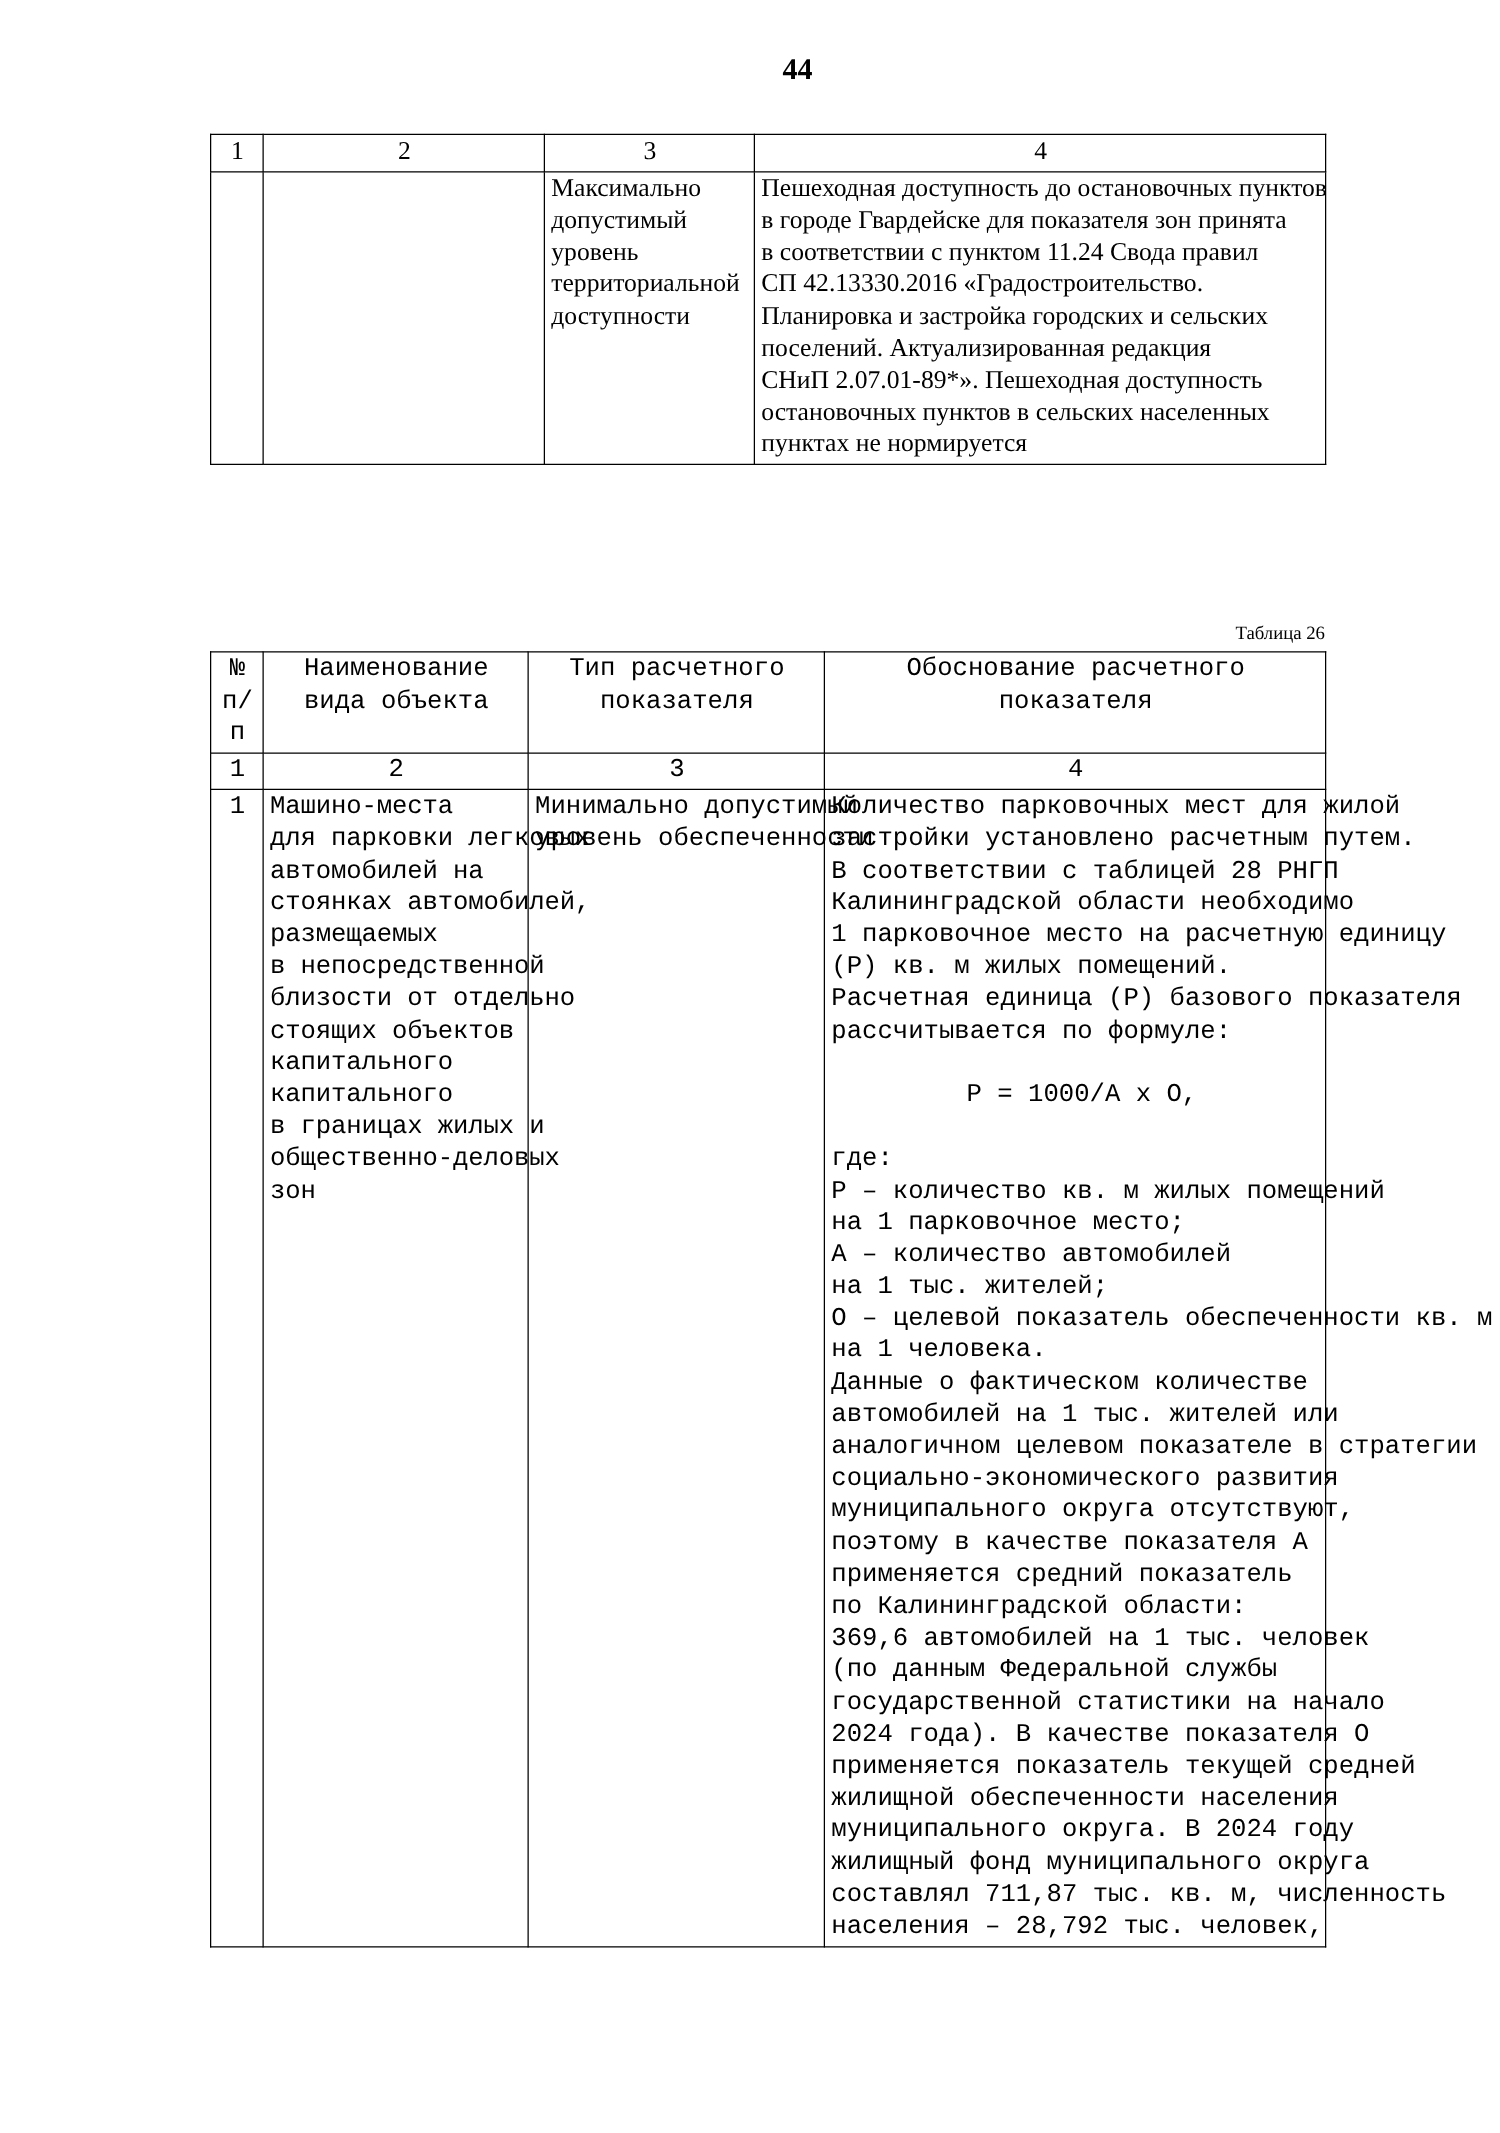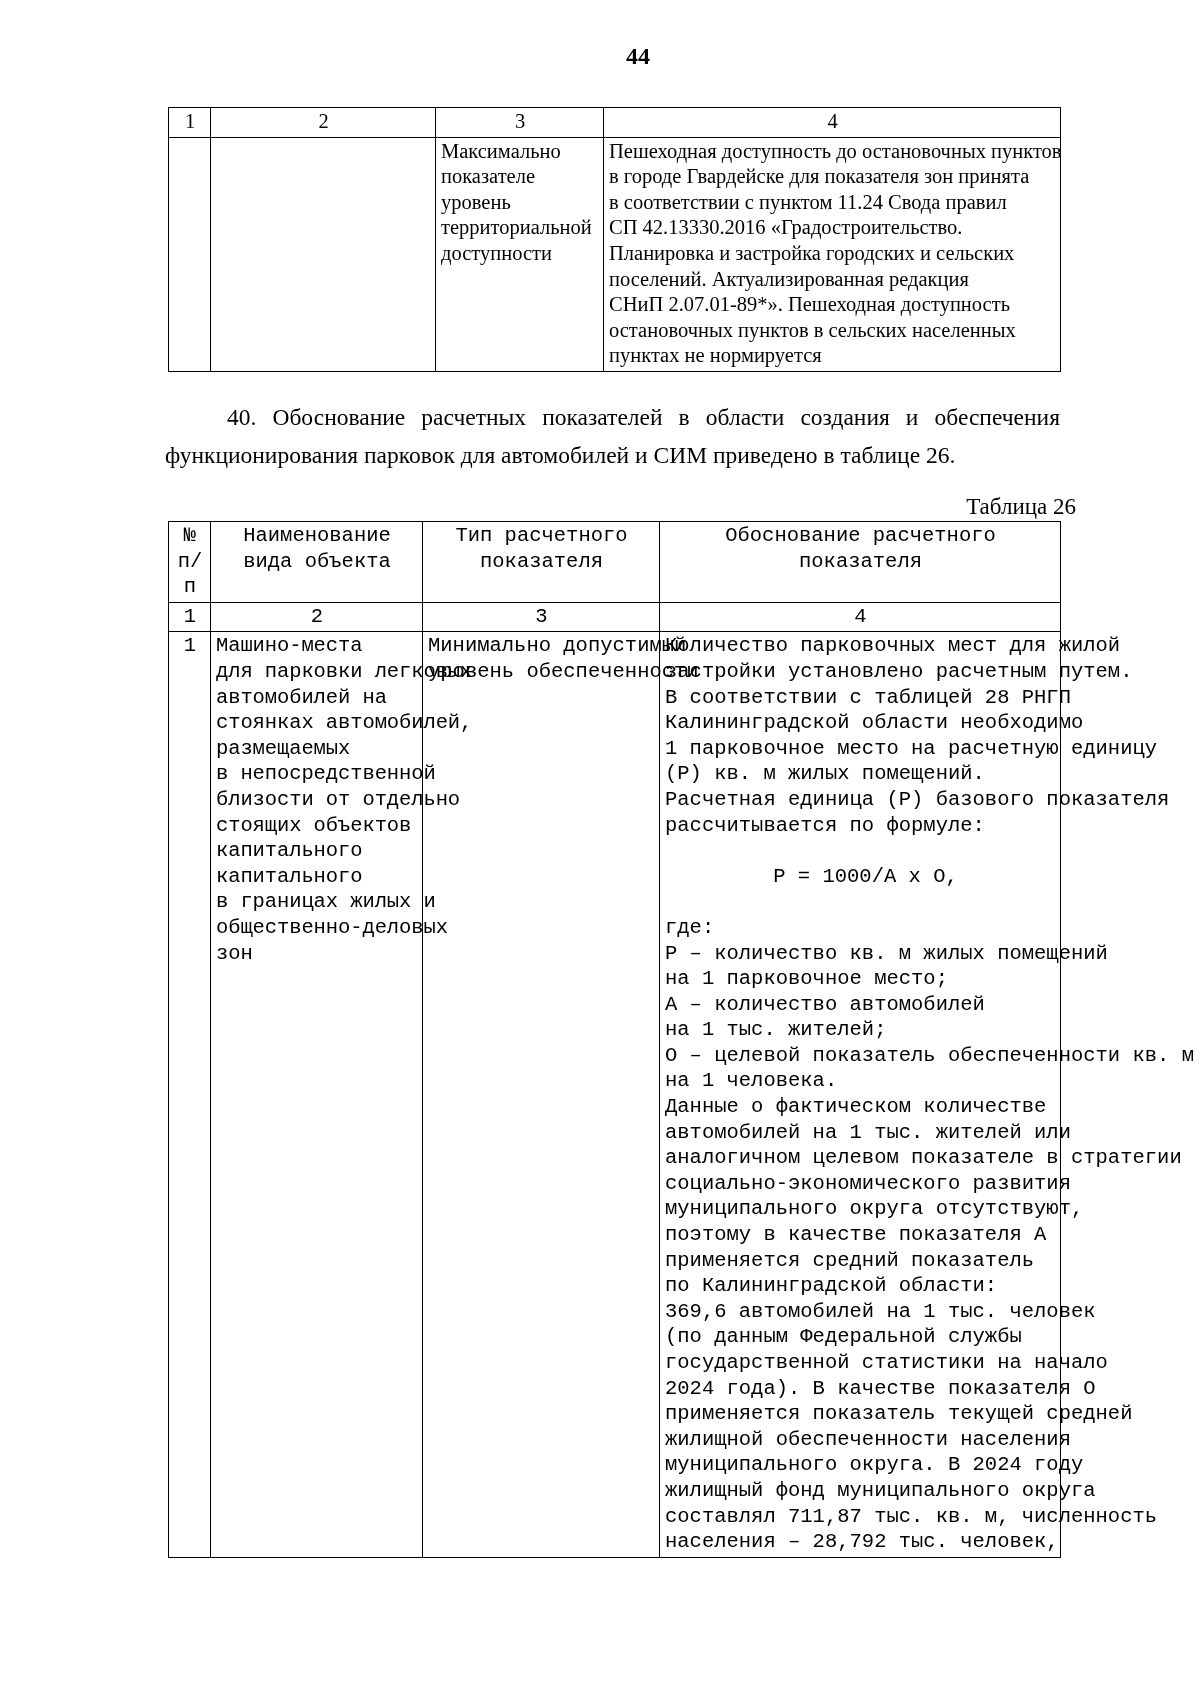--- a/index.html
+++ b/index.html
@@ -82,25 +82,25 @@
     width: 895px;
     font-size: 23.5px;
     line-height: 38px;
     text-align: justify;
     text-indent: 62px;
   }
 
   
   #table-caption {
     position: absolute;
-    left: 16px;
+    left: 0;
     top: 492px;
     width: 1060px;
     text-align: right;
-    font-size: 23px;
+    font-size: 15px;
     line-height: 30px;
   }
 
   
   #table26-wrap {
     position: absolute;
     left: 168px;
     top: 521px;
     width: 892px;
     font-family: Liberation Mono, monospace;
@@ -145,21 +145,21 @@
           <td class="numrow">2</td>
           <td class="numrow">3</td>
           <td class="numrow">4</td>
         </tr>
         <tr>
           <td class="cont-body-cell"></td>
           <td class="cont-body-cell"></td>
           <td class="cont-body-cell">
             <span class="cell-lines">
                 <span class="ln">Максимально</span>
-                <span class="ln">показателе</span>
+                <span class="ln">допустимый</span>
                 <span class="ln">уровень</span>
                 <span class="ln">территориальной</span>
                 <span class="ln">доступности</span>
               </span>
           </td>
           <td class="cont-body-cell">
             <span class="cell-lines">
                 <span class="ln">Пешеходная доступность до остановочных пунктов</span>
                 <span class="ln">в городе Гвардейске для показателя зон принята</span>
                 <span class="ln">в соответствии с пунктом 11.24 Свода правил</span>
@@ -169,21 +169,20 @@
                 <span class="ln">СНиП 2.07.01-89*». Пешеходная доступность</span>
                 <span class="ln">остановочных пунктов в сельских населенных</span>
                 <span class="ln">пунктах не нормируется</span>
               </span>
           </td>
         </tr>
       </tbody>
     </table>
   </div>
 
-  <div id="para-40">40. Обоснование расчетных показателей в области создания и обеспечения функционирования парковок для автомобилей и СИМ приведено в таблице 26.</div>
 
   <div id="table-caption">Таблица 26</div>
 
   <div id="table26-wrap">
     <table class="doc-table" id="table26">
       <colgroup>
         <col class="c1">
           <col class="c2">
           <col class="c3">
           <col class="c4">

